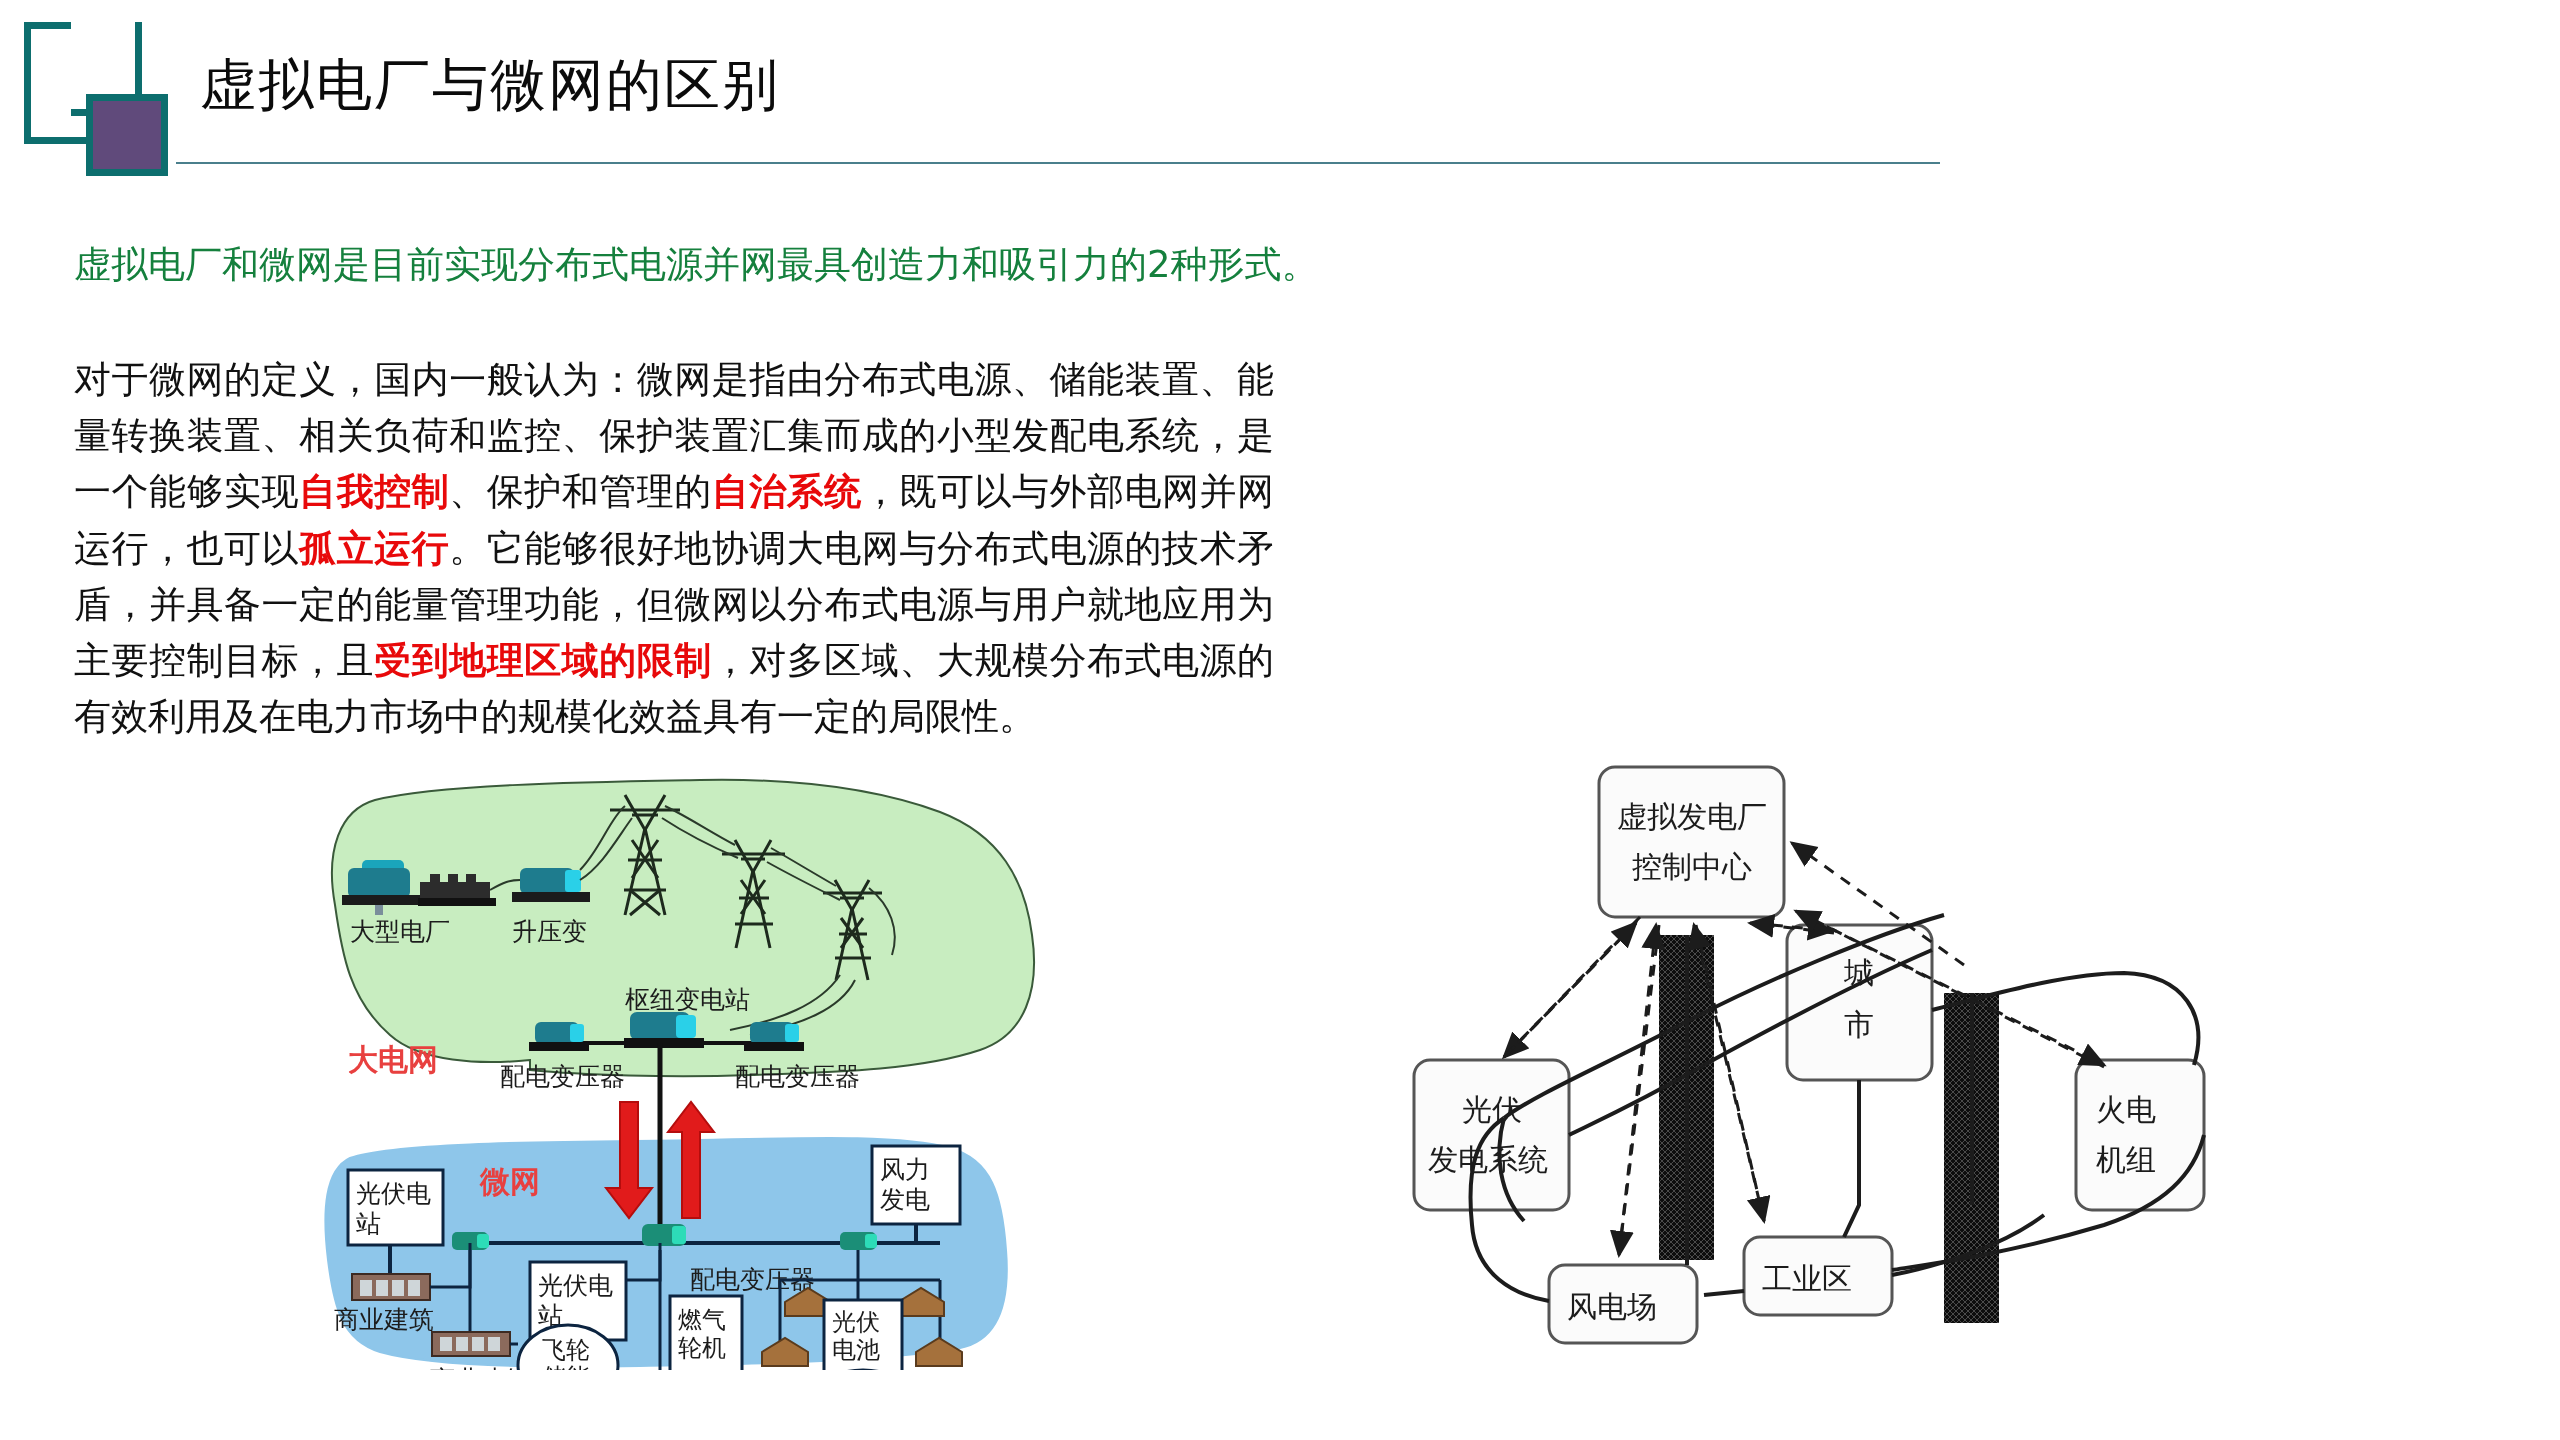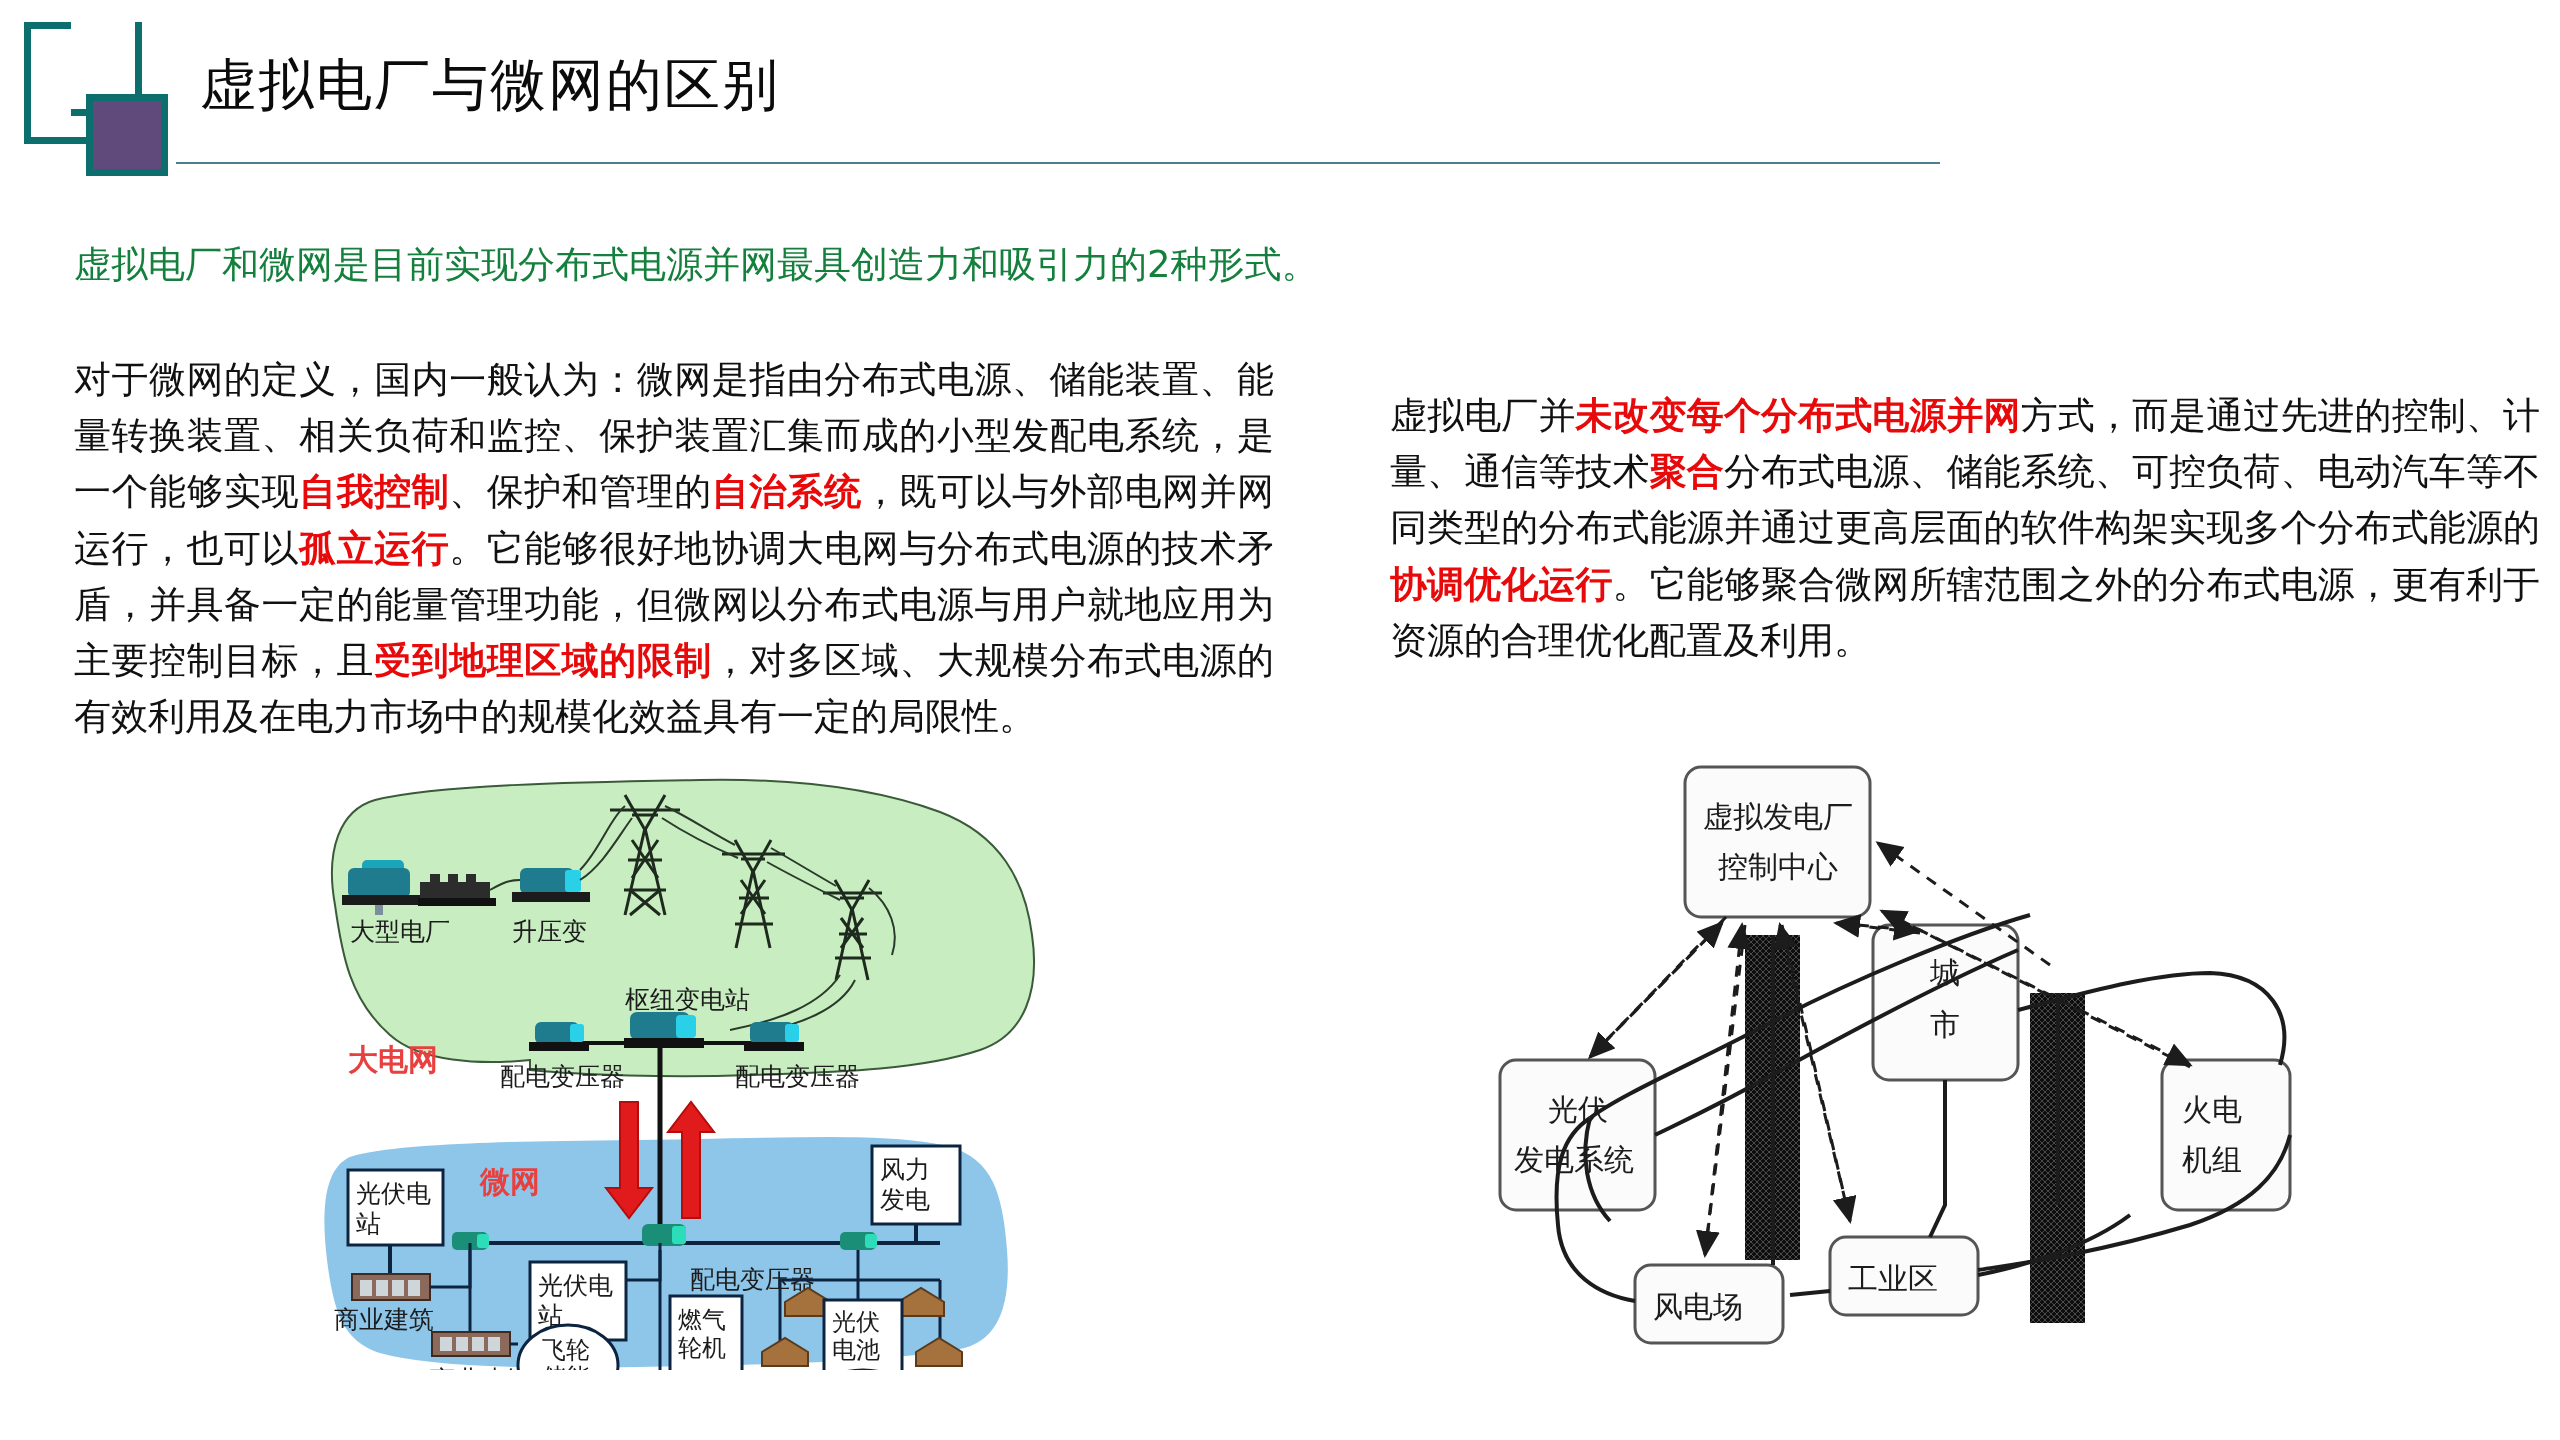--- a/index.html
+++ b/index.html
@@ -61,21 +61,21 @@
   }
   .col-right{
     position:absolute;left:1390px;top:388px;width:1150px;
     font-size:37px;line-height:1.52;color:#111;text-align:justify;
     font-family:"DejaVu Sans","Liberation Sans",sans-serif;
   }
   .hl{color:#e8090a;font-weight:bold;}
 
   
   .fig-left{position:absolute;left:280px;top:740px;width:800px;height:630px;text-align:center;}
-  .fig-right{position:absolute;left:1490px;top:735px;width:980px;height:620px;}
+  .fig-right{position:absolute;left:1404px;top:735px;width:980px;height:620px;}
 
   .fig svg{display:block;width:100%;height:100%;}
 
   .cap{
     font-family:"DejaVu Sans","Liberation Sans",sans-serif;
   }
 </style>
 </head>
 <body>
 
@@ -88,21 +88,20 @@
     <div class="logo-square"></div>
   </div>
 
   <div class="title">虚拟电厂与微网的区别</div>
   <div class="title-rule"></div>
 
   <div class="lead">虚拟电厂和微网是目前实现分布式电源并网最具创造力和吸引力的2种形式。</div>
 
   <div class="col-left"><span>对于微网的定义，国内一般认为：微网是指由分布式电源、储能装置、能量转换装置、相关负荷和监控、保护装置汇集而成的小型发配电系统，是一个能够实现</span><span class="hl">自我控制</span><span>、保护和管理的</span><span class="hl">自治系统</span><span>，既可以与外部电网并网运行，也可以</span><span class="hl">孤立运行</span><span>。它能够很好地协调大电网与分布式电源的技术矛盾，并具备一定的能量管理功能，但微网以分布式电源与用户就地应用为主要控制目标，且</span><span class="hl">受到地理区域的限制</span><span>，对多区域、大规模分布式电源的有效利用及在电力市场中的规模化效益具有一定的局限性。</span></div>
 
-  <div class="col-right"><span>虚拟电厂并</span><span class="hl">未改变每个分布式电源并网</span><span>方式，而是通过先进的控制、计量、通信等技术</span><span class="hl">聚合</span><span>分布式电源、储能系统、可控负荷、电动汽车等不同类型的分布式能源并通过更高层面的软件构架实现多个分布式能源的</span><span class="hl">协调优化运行</span><span>。它能够聚合微网所辖范围之外的分布式电源，更有利于资源的合理优化配置及利用。</span></div>
 
   <div class="fig fig-left">
     <svg viewBox="0 0 800 630" xmlns="http://www.w3.org/2000/svg">
       <defs>
         <marker id="redArrowDown" markerWidth="8" markerHeight="8" refX="4" refY="7" orient="auto">
           <path d="M0,0 L8,0 L4,8 z" fill="#e11b1b"></path>
         </marker>
       </defs>
 
       <path d="M95,60 C60,70 45,110 55,165 C62,215 70,260 110,295 C140,322 200,325 250,320

